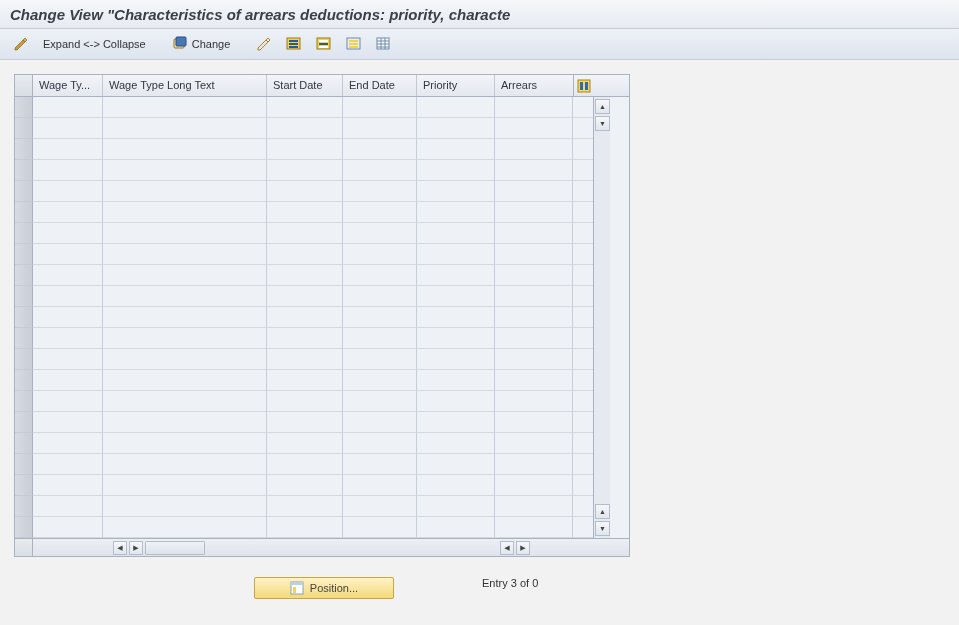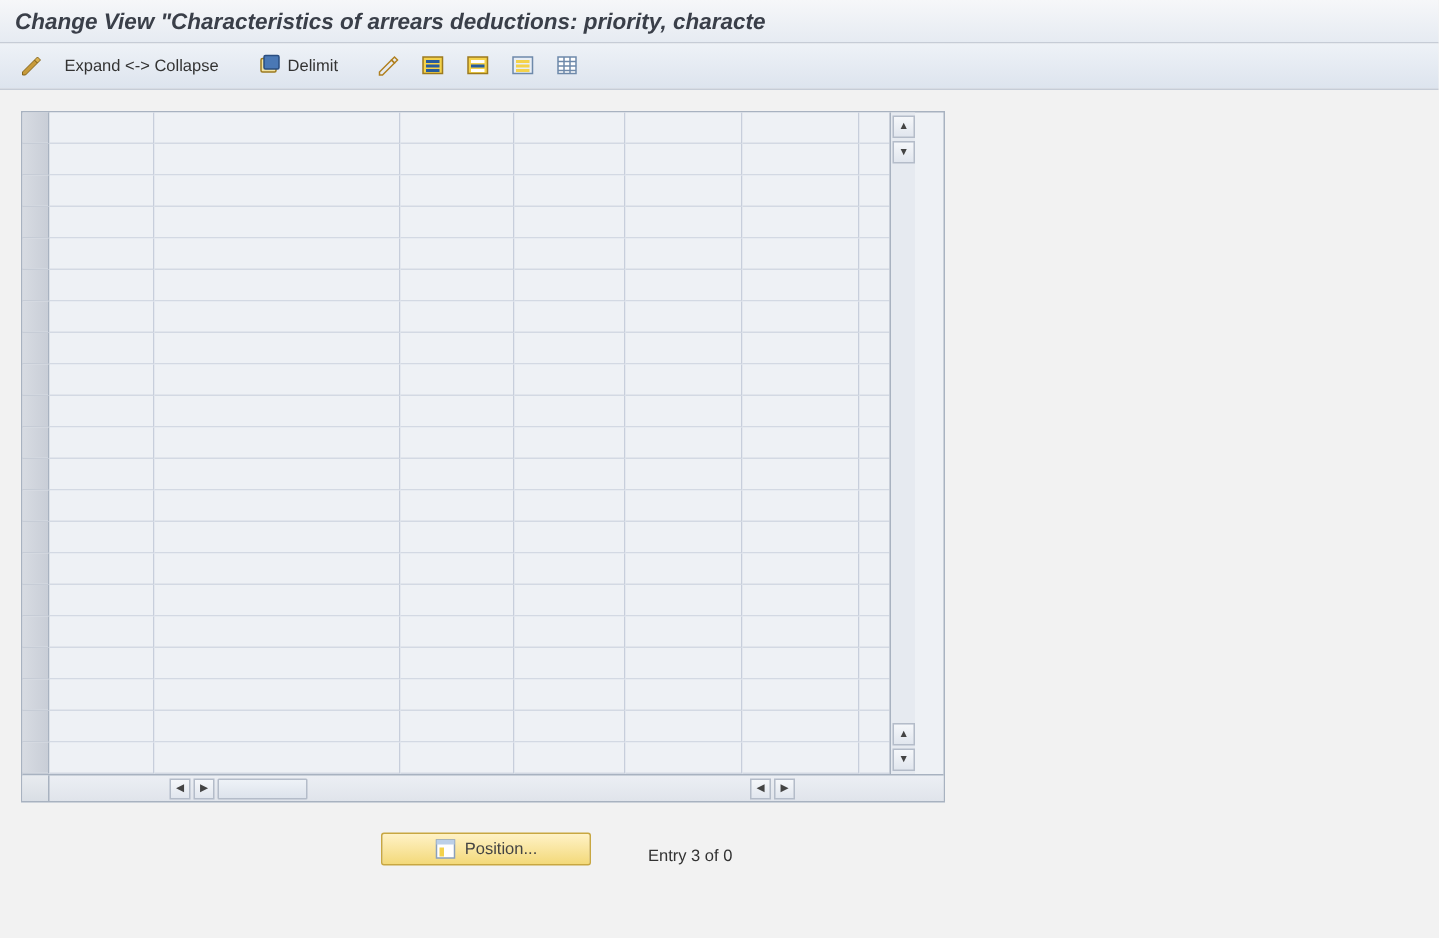--- a/index.html
+++ b/index.html
@@ -126,22 +126,22 @@
     border-top:1px solid #a8b2c0;
     background:linear-gradient(#eceff4,#e0e4eb);
   }
   .hscroll-pad { width:18px; border-right:1px solid #a8b2c0; height:100%; background:linear-gradient(#e8ebef,#d9dee5);}
   .hscroll-area { flex:1; display:flex; align-items:center; padding:0 80px 0 80px; gap:2px;}
   .hsb-btn { width:14px; height:14px; border:1px solid #b4bcc9; background:linear-gradient(#f5f7fa,#e1e6ee); display:flex;align-items:center;justify-content:center;}
   .hsb-thumb { width:60px; height:14px; border:1px solid #b4bcc9; background:linear-gradient(#eef2f7,#dde3ec); border-radius:1px;}
   .hscroll-right { display:flex; gap:2px; margin-left:auto; margin-right:2px;}
   .bottom-bar {
     display:flex;
-    align-items:flex-end;
-    gap:38px;
+    align-items:flex-start;
+    gap:88px;
     padding: 20px 0 0 240px;
   }
   .pos-btn {
     display:flex; align-items:center; justify-content:center;
     gap:6px;
     width: 140px; height:22px;
     border:1px solid #c8a742;
     background: linear-gradient(#fff2c6, #f3d97a);
     border-radius:2px;
     font-size:11px; color:#444;
@@ -172,21 +172,21 @@
     <span>Expand &lt;-&gt; Collapse</span>
   </div>
   <div class="tb-sep"></div>
   <div class="tb-btn">
     <span class="tb-icon">
       <svg width="16" height="16">
           <rect x="2" y="3" width="10" height="9" rx="1" fill="#f2e3a2" stroke="#9c7a1f"></rect>
           <rect x="4" y="1" width="10" height="9" rx="1" fill="#4a78b5" stroke="#2a4d80"></rect>
         </svg>
     </span>
-    <span>Delimit</span>
+    <span>Change</span>
   </div>
   <div class="tb-sep"></div>
   <div class="tb-btn">
     <span class="tb-icon">
       <svg width="16" height="16">
           <path d="M2 12 L10 4 L12 6 L4 14 L2 14 Z" fill="none" stroke="#b08020" stroke-width="1"></path>
           <path d="M10 4 L12 2 L14 4 L12 6 Z" fill="none" stroke="#b08020" stroke-width="1"></path>
         </svg>
     </span>
   </div>
@@ -230,20 +230,36 @@
           <line x1="5" y1="2" x2="5" y2="13" stroke="#6e89aa"></line>
           <line x1="9" y1="2" x2="9" y2="13" stroke="#6e89aa"></line>
         </svg>
     </span>
   </div>
 </div>
 
 <div class="content">
   <div class="grid-wrap">
 
+    <div class="grid-header">
+      <div class="rowsel-h"></div>
+      <div class="hcell col0">Wage Ty...</div>
+      <div class="hcell col1">Wage Type Long Text</div>
+      <div class="hcell col2">Start Date</div>
+      <div class="hcell col3">End Date</div>
+      <div class="hcell col4">Priority</div>
+      <div class="hcell col5">Arrears</div>
+      <div class="config-h">
+        <svg width="14" height="14">
+            <rect x="1" y="1" width="12" height="12" fill="#f6d95e" stroke="#aa8420"></rect>
+            <rect x="3" y="3" width="3" height="8" fill="#2f6bb3"></rect>
+            <rect x="8" y="3" width="3" height="8" fill="#2f6bb3"></rect>
+          </svg>
+      </div>
+    </div>
 
     <div class="grid-body">
       <div class="rows-area" id="rows-area">
           <div class="drow">
             <div class="rowsel"></div>
             <div class="dcell col0" style="width: 70px;"></div>
             <div class="dcell col1" style="width: 164px;"></div>
             <div class="dcell col2" style="width: 76px;"></div>
             <div class="dcell col3" style="width: 74px;"></div>
             <div class="dcell col4" style="width: 78px;"></div>

